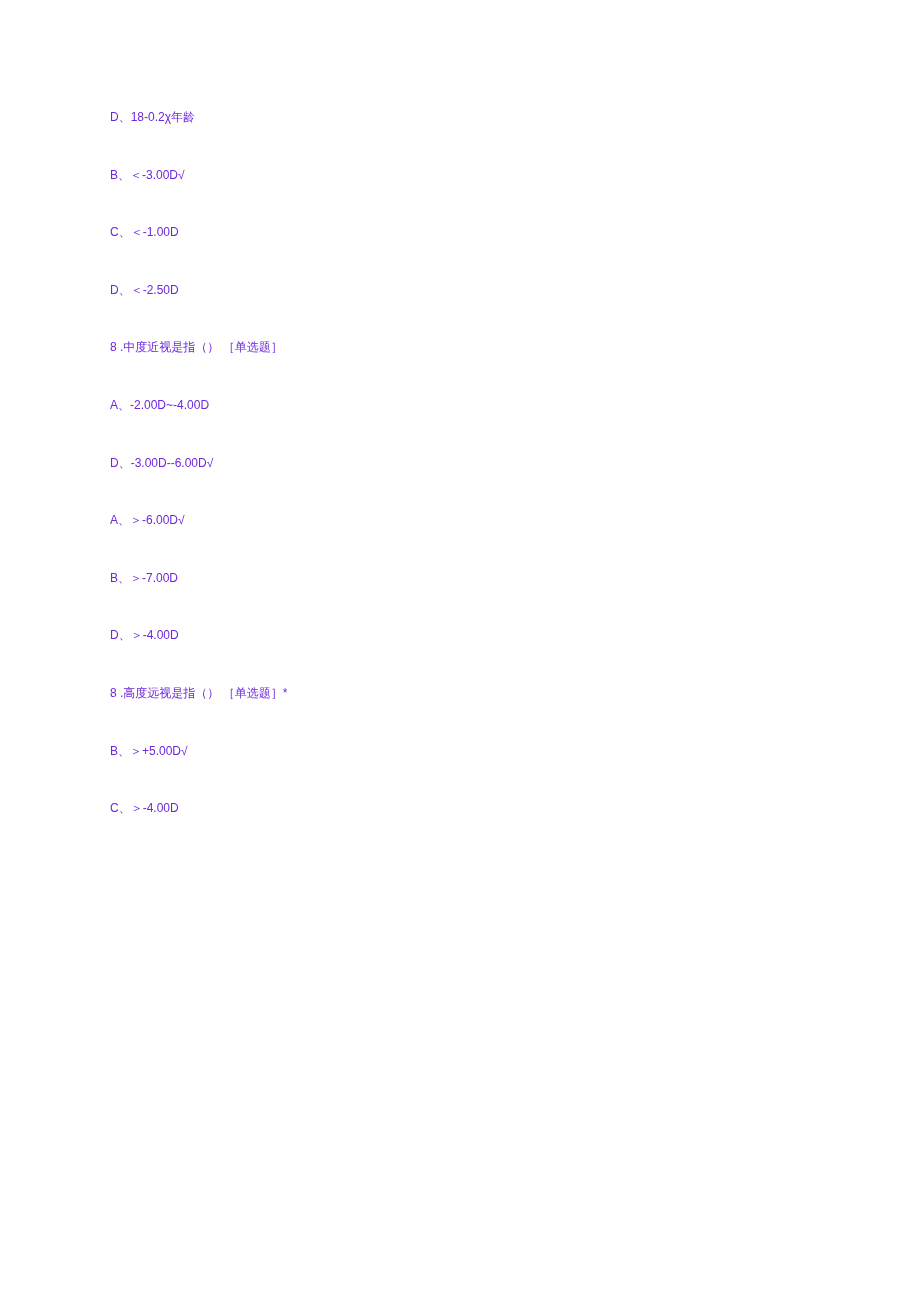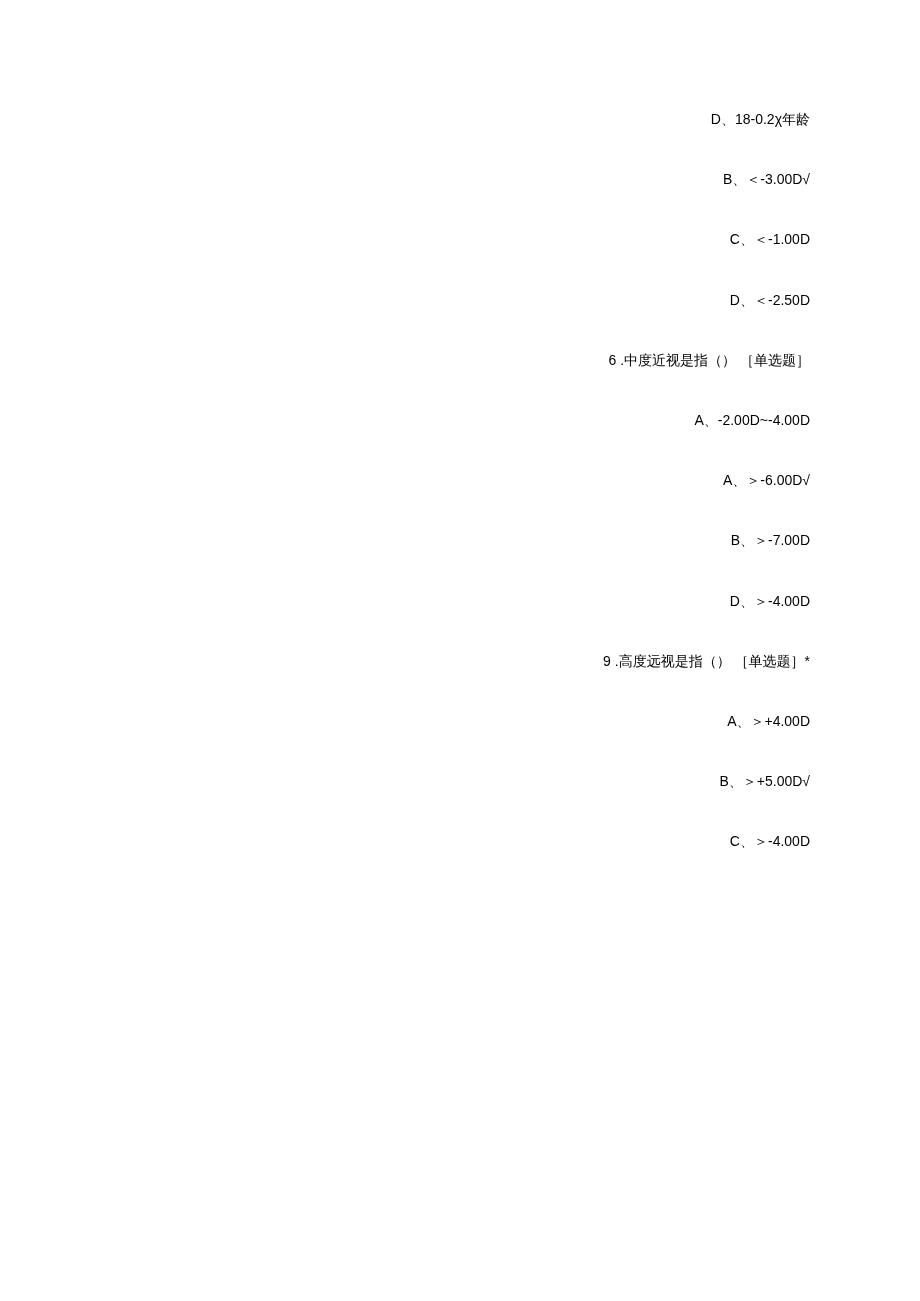--- a/index.html
+++ b/index.html
@@ -7,38 +7,37 @@
       padding: 0;
       background: #ffffff;
       font-family: Arial, "Microsoft YaHei", sans-serif;
       width: 920px;
     }
     .page {
       padding: 110px 110px 80px 110px;
       box-sizing: border-box;
     }
     .line {
-      font-size: 14px;
-      color: #000000;
+      font-size: 12px;
+      color: #6d28d9;
       margin-bottom: 42px;
       line-height: 1.3;
       white-space: nowrap;
-      text-align: right;
     }
   </style>
 </head>
 <body>
 
 <div class="page">
   <div class="line">D、18-0.2χ年龄</div>
   <div class="line">B、＜-3.00D√</div>
   <div class="line">C、＜-1.00D</div>
   <div class="line">D、＜-2.50D</div>
-  <div class="line">6   .中度近视是指（） ［单选题］</div>
+  <div class="line">8   .中度近视是指（） ［单选题］</div>
   <div class="line">A、-2.00D~-4.00D</div>
+  <div class="line">D、-3.00D--6.00D√</div>
   <div class="line">A、＞-6.00D√</div>
   <div class="line">B、＞-7.00D</div>
   <div class="line">D、＞-4.00D</div>
-  <div class="line">9   .高度远视是指（） ［单选题］*</div>
-  <div class="line">A、＞+4.00D</div>
+  <div class="line">8   .高度远视是指（） ［单选题］*</div>
   <div class="line">B、＞+5.00D√</div>
   <div class="line">C、＞-4.00D</div>
 </div>
 
 </body></html>

